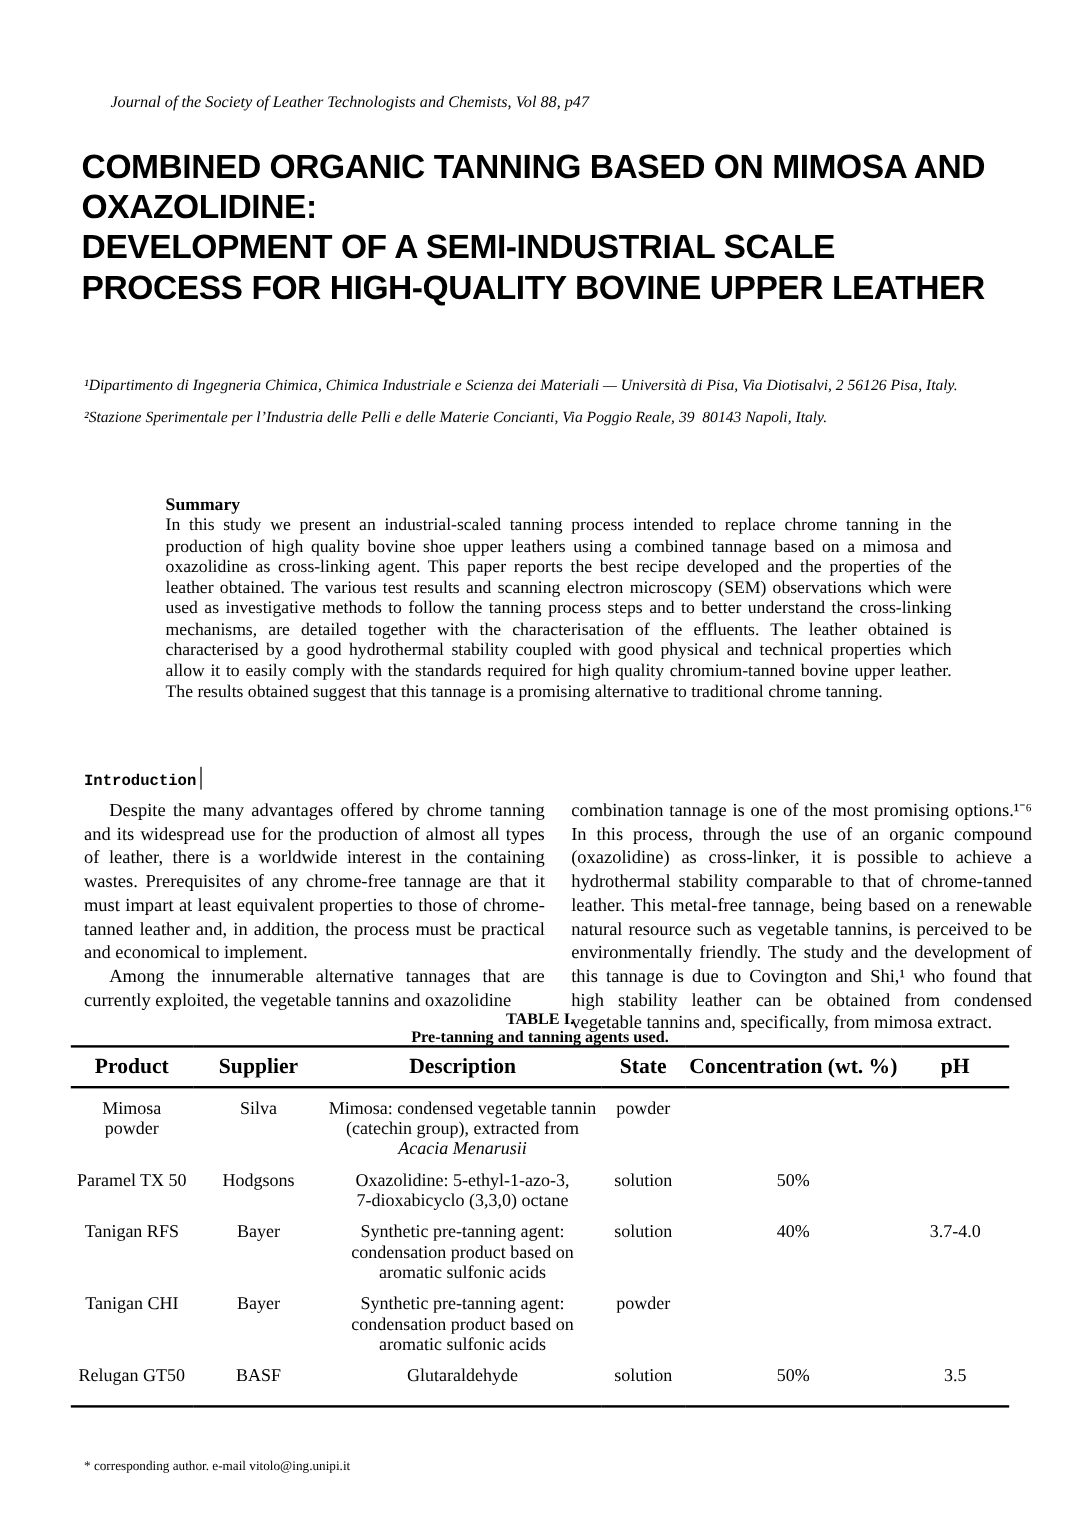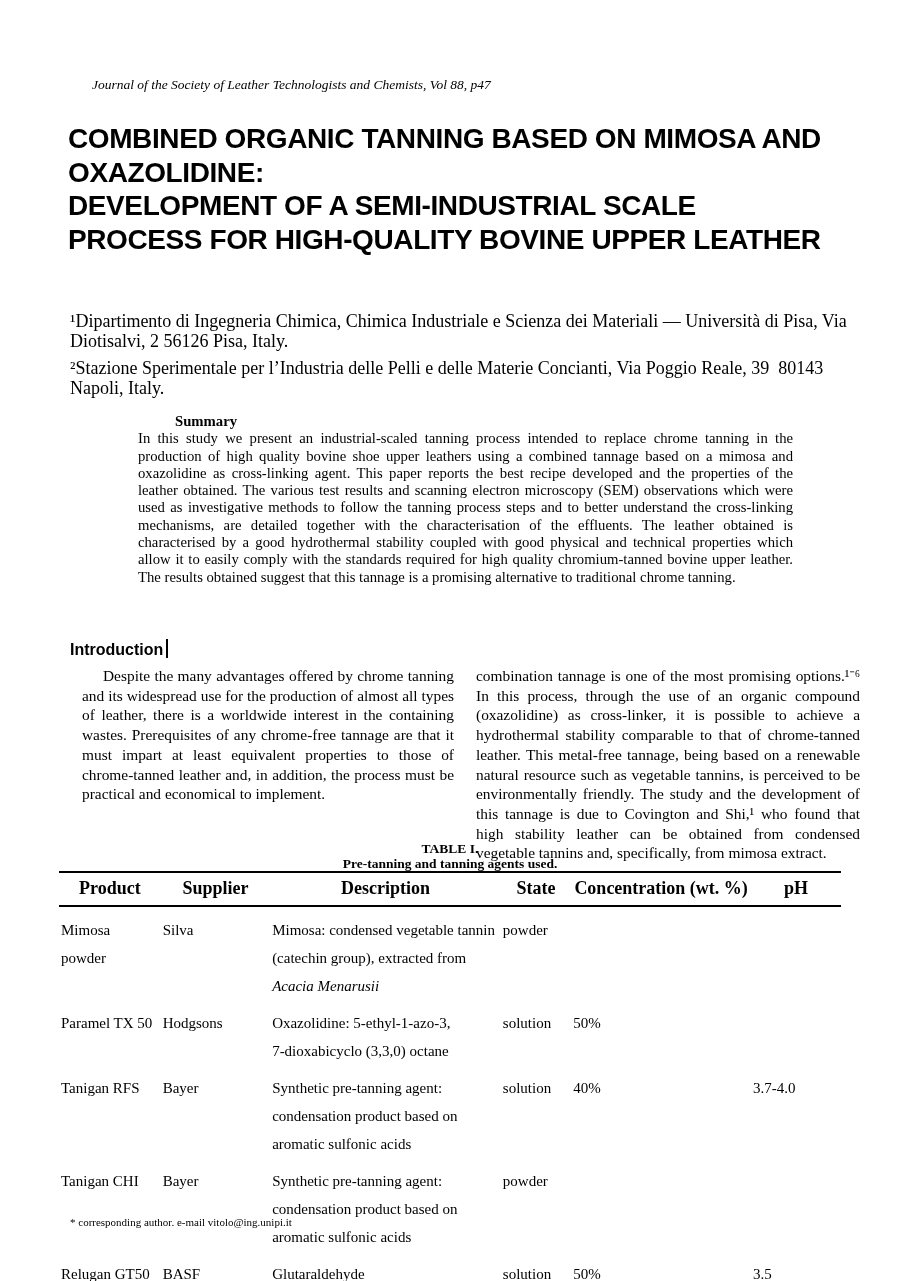--- a/index.html
+++ b/index.html
@@ -17,62 +17,62 @@
     font-family:"Liberation Sans", sans-serif; font-weight:700;
     font-size:28px; line-height:33.5px; letter-spacing:-0.4px;
     white-space:pre-line;
   }
   .authors {
     position:absolute; left:68px; top:260px; width:805px;
     font-family:"Liberation Sans", sans-serif; font-weight:700;
     font-size:17px; line-height:23.5px; white-space:pre-line;
   }
   .affiliations { position:absolute; left:70px; top:311px; width:788px; }
-  .affil { font-size:18px; line-height:20px; }
+  .affil { font-style:italic; font-size:13px; line-height:20px; }
   .affil + .affil { margin-top:7px; }
   .summary {
     position:absolute; left:138px; top:413px; width:655px;
     font-size:14.7px; line-height:17.3px; text-align:justify;
   }
-  .summary-heading { font-weight:700; text-align:left;margin-left:37px; }
+  .summary-heading { font-weight:700; text-align:left; }
   .intro-heading {
     position:absolute; left:70px; top:639px;
-    font-family:Liberation Sans, sans-serif; font-weight:700; font-size:16px;
+    font-family:Liberation Mono, monospace; font-weight:700; font-size:13px;
   }
   .caret {
     display:inline-block; width:1.5px; height:19px; background:#000;
     margin-left:3px; vertical-align:text-bottom;
   }
   .columns {
     position:absolute; left:70px; top:666px; width:790px;
     display:flex; gap:22px;
     font-size:15.4px; line-height:19.7px; text-align:justify;
   }
   .column { flex:1; }
-  .para-indent { text-indent:21px;margin-left:12px; }
+  .para-indent { text-indent:21px; }
   .para + .para { margin-top:0; }
   .table-block { position:absolute; left:59px; top:841px; width:782px; }
   .table-label, .table-caption {
     text-align:center; font-weight:700; font-size:13.5px; line-height:15px;
   }
   table.t1 {
     width:100%; border-collapse:collapse; table-layout:fixed;
     margin-top:0; border-top:2.5px solid #000; border-bottom:2.5px solid #000;
     font-size:15px;
   }
   table.t1 th {
     font-weight:700; font-size:18px; line-height:19px;
     padding:6px 0 7px 0; text-align:center;
     border-bottom:2.5px solid #000;
   }
   table.t1 td {
-    vertical-align:top; text-align:left;
-    padding:9px 2px 0 2px; line-height:28px; white-space:pre-line;
+    vertical-align:top; text-align:center;
+    padding:9px 2px 0 2px; line-height:17px; white-space:pre-line;
   }
-  table.t1 tbody tr:last-child td { padding-bottom:5px; }
+  table.t1 tbody tr:last-child td { padding-bottom:15px; }
   .desc-italic { display:block; font-style:italic; }
   .footnote { position:absolute; left:70px; top:1216px; font-size:11px; }
   .page-number {
     position:absolute; left:0; top:1224px; width:902px;
     text-align:center; font-size:14.5px;
   }
 </style>
 </head>
 <body>
 
@@ -94,20 +94,21 @@
   <div class="summary">
     <div class="summary-heading">Summary</div>
     <div>In this study we present an industrial-scaled tanning process intended to replace chrome tanning in the production of high quality bovine shoe upper leathers using a combined tannage based on a mimosa and oxazolidine as cross-linking agent. This paper reports the best recipe developed and the properties of the leather obtained. The various test results and scanning electron microscopy (SEM) observations which were used as investigative methods to follow the tanning process steps and to better understand the cross-linking mechanisms, are detailed together with the characterisation of the effluents. The leather obtained is characterised by a good hydrothermal stability coupled with good physical and technical properties which allow it to easily comply with the standards required for high quality chromium-tanned bovine upper leather. The results obtained suggest that this tannage is a promising alternative to traditional chrome tanning.</div>
   </div>
 
   <h2 class="intro-heading"><span>Introduction</span><span class="caret"></span></h2>
 
   <div class="columns">
     <div class="column">
       <p class="para para-indent">Despite the many advantages offered by chrome tanning and its widespread use for the production of almost all types of leather, there is a worldwide interest in the containing wastes. Prerequisites of any chrome-free tannage are that it must impart at least equivalent properties to those of chrome-tanned leather and, in addition, the process must be practical and economical to implement.</p>
+      <p class="para para-indent">Among the innumerable alternative tannages that are currently exploited, the vegetable tannins and oxazolidine</p>
     </div>
     <div class="column">
       <p class="para">combination tannage is one of the most promising options.¹⁻⁶ In this process, through the use of an organic compound (oxazolidine) as cross-linker, it is possible to achieve a hydrothermal stability comparable to that of chrome-tanned leather. This metal-free tannage, being based on a renewable natural resource such as vegetable tannins, is perceived to be environmentally friendly. The study and the development of this tannage is due to Covington and Shi,¹ who found that high stability leather can be obtained from condensed vegetable tannins and, specifically, from mimosa extract.</p>
     </div>
   </div>
 
   <div class="table-block">
     <div class="table-label">TABLE I.</div>
     <div class="table-caption">Pre-tanning and tanning agents used.</div>
 

